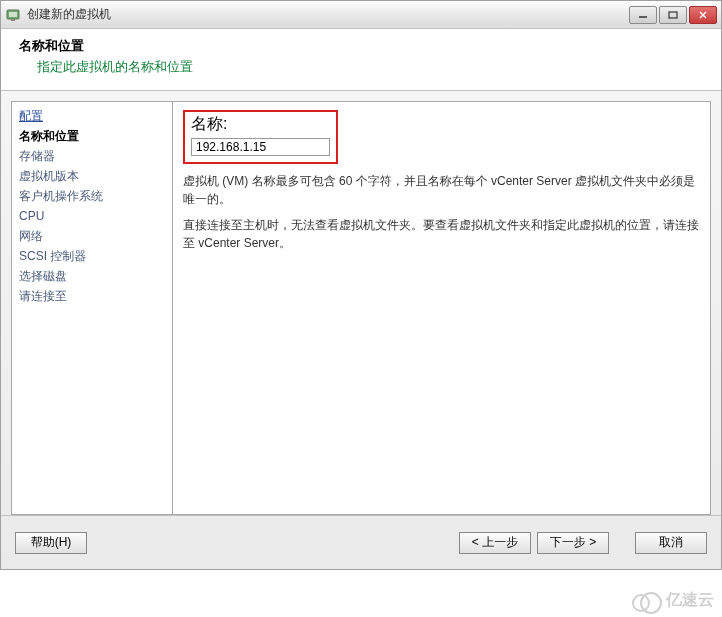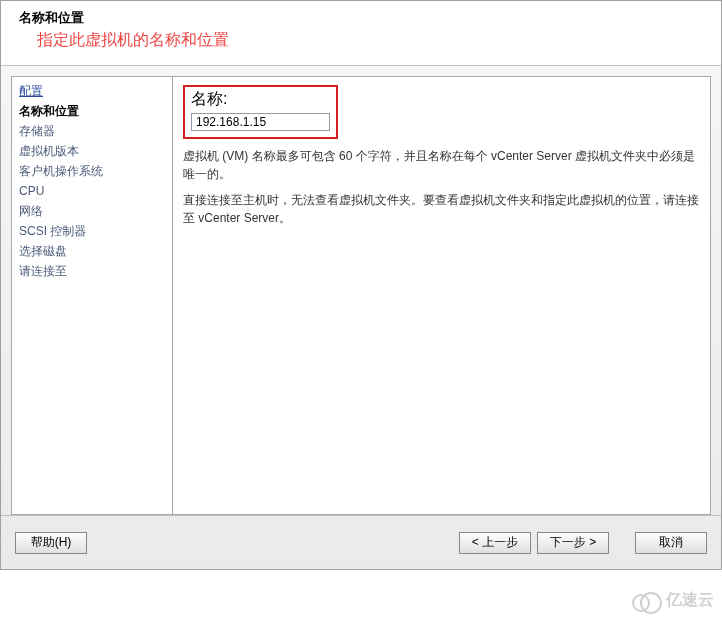--- a/index.html
+++ b/index.html
@@ -68,22 +68,22 @@
       border-bottom: 1px solid #c0c0c0;
     }
     .header-title {
       font-weight: bold;
       font-size: 13px;
       color: #000;
       margin-bottom: 3px;
       padding-left: 6px;
     }
     .header-subtitle {
-      color: #ef4444;
-      font-size: 16px;
+      color: #15803d;
+      font-size: 13px;
       padding-left: 24px;
     }
     .body-section {
       display: flex;
       flex: 1;
       padding: 10px 10px 0 10px;
       min-height: 0;
     }
     .sidebar {
       width: 162px;
@@ -189,20 +189,48 @@
       border-radius: 50%;
       background: transparent;
     }
     .watermark .cloud::before { width: 14px; height: 14px; left: 0; top: 2px; }
     .watermark .cloud::after { width: 18px; height: 18px; left: 8px; top: 0; }
   </style>
 </head>
 <body>
 
 <div class="window">
+  <div class="titlebar">
+    <div class="titlebar-icon">
+      <svg width="16" height="16" viewBox="0 0 16 16">
+        <rect x="2" y="3" width="12" height="9" rx="1" fill="#7aa37a" stroke="#4a7a4a"></rect>
+        <rect x="4" y="5" width="8" height="5" fill="#cde2cd"></rect>
+        <rect x="6" y="12" width="4" height="2" fill="#888"></rect>
+      </svg>
+    </div>
+    <div class="titlebar-title">创建新的虚拟机</div>
+    <div class="win-controls">
+      <div class="win-btn win-btn-min">
+        <svg width="10" height="8">
+            <line x1="1" y1="6" x2="9" y2="6" stroke="#333" stroke-width="1.5"></line>
+          </svg>
+      </div>
+      <div class="win-btn win-btn-max">
+        <svg width="10" height="8">
+            <rect x="1" y="1" width="8" height="6" fill="none" stroke="#333" stroke-width="1.2"></rect>
+          </svg>
+      </div>
+      <div class="win-btn win-btn-close">
+        <svg width="10" height="8">
+            <line x1="2" y1="1" x2="8" y2="7" stroke="#fff" stroke-width="1.4"></line>
+            <line x1="8" y1="1" x2="2" y2="7" stroke="#fff" stroke-width="1.4"></line>
+          </svg>
+      </div>
+    </div>
+  </div>
 
   <div class="header-section">
     <div class="header-title">名称和位置</div>
     <div class="header-subtitle">指定此虚拟机的名称和位置</div>
   </div>
 
   <div class="body-section">
     <div class="sidebar">
       <span class="sidebar-item link">配置</span>
       <span class="sidebar-item current">名称和位置</span>

